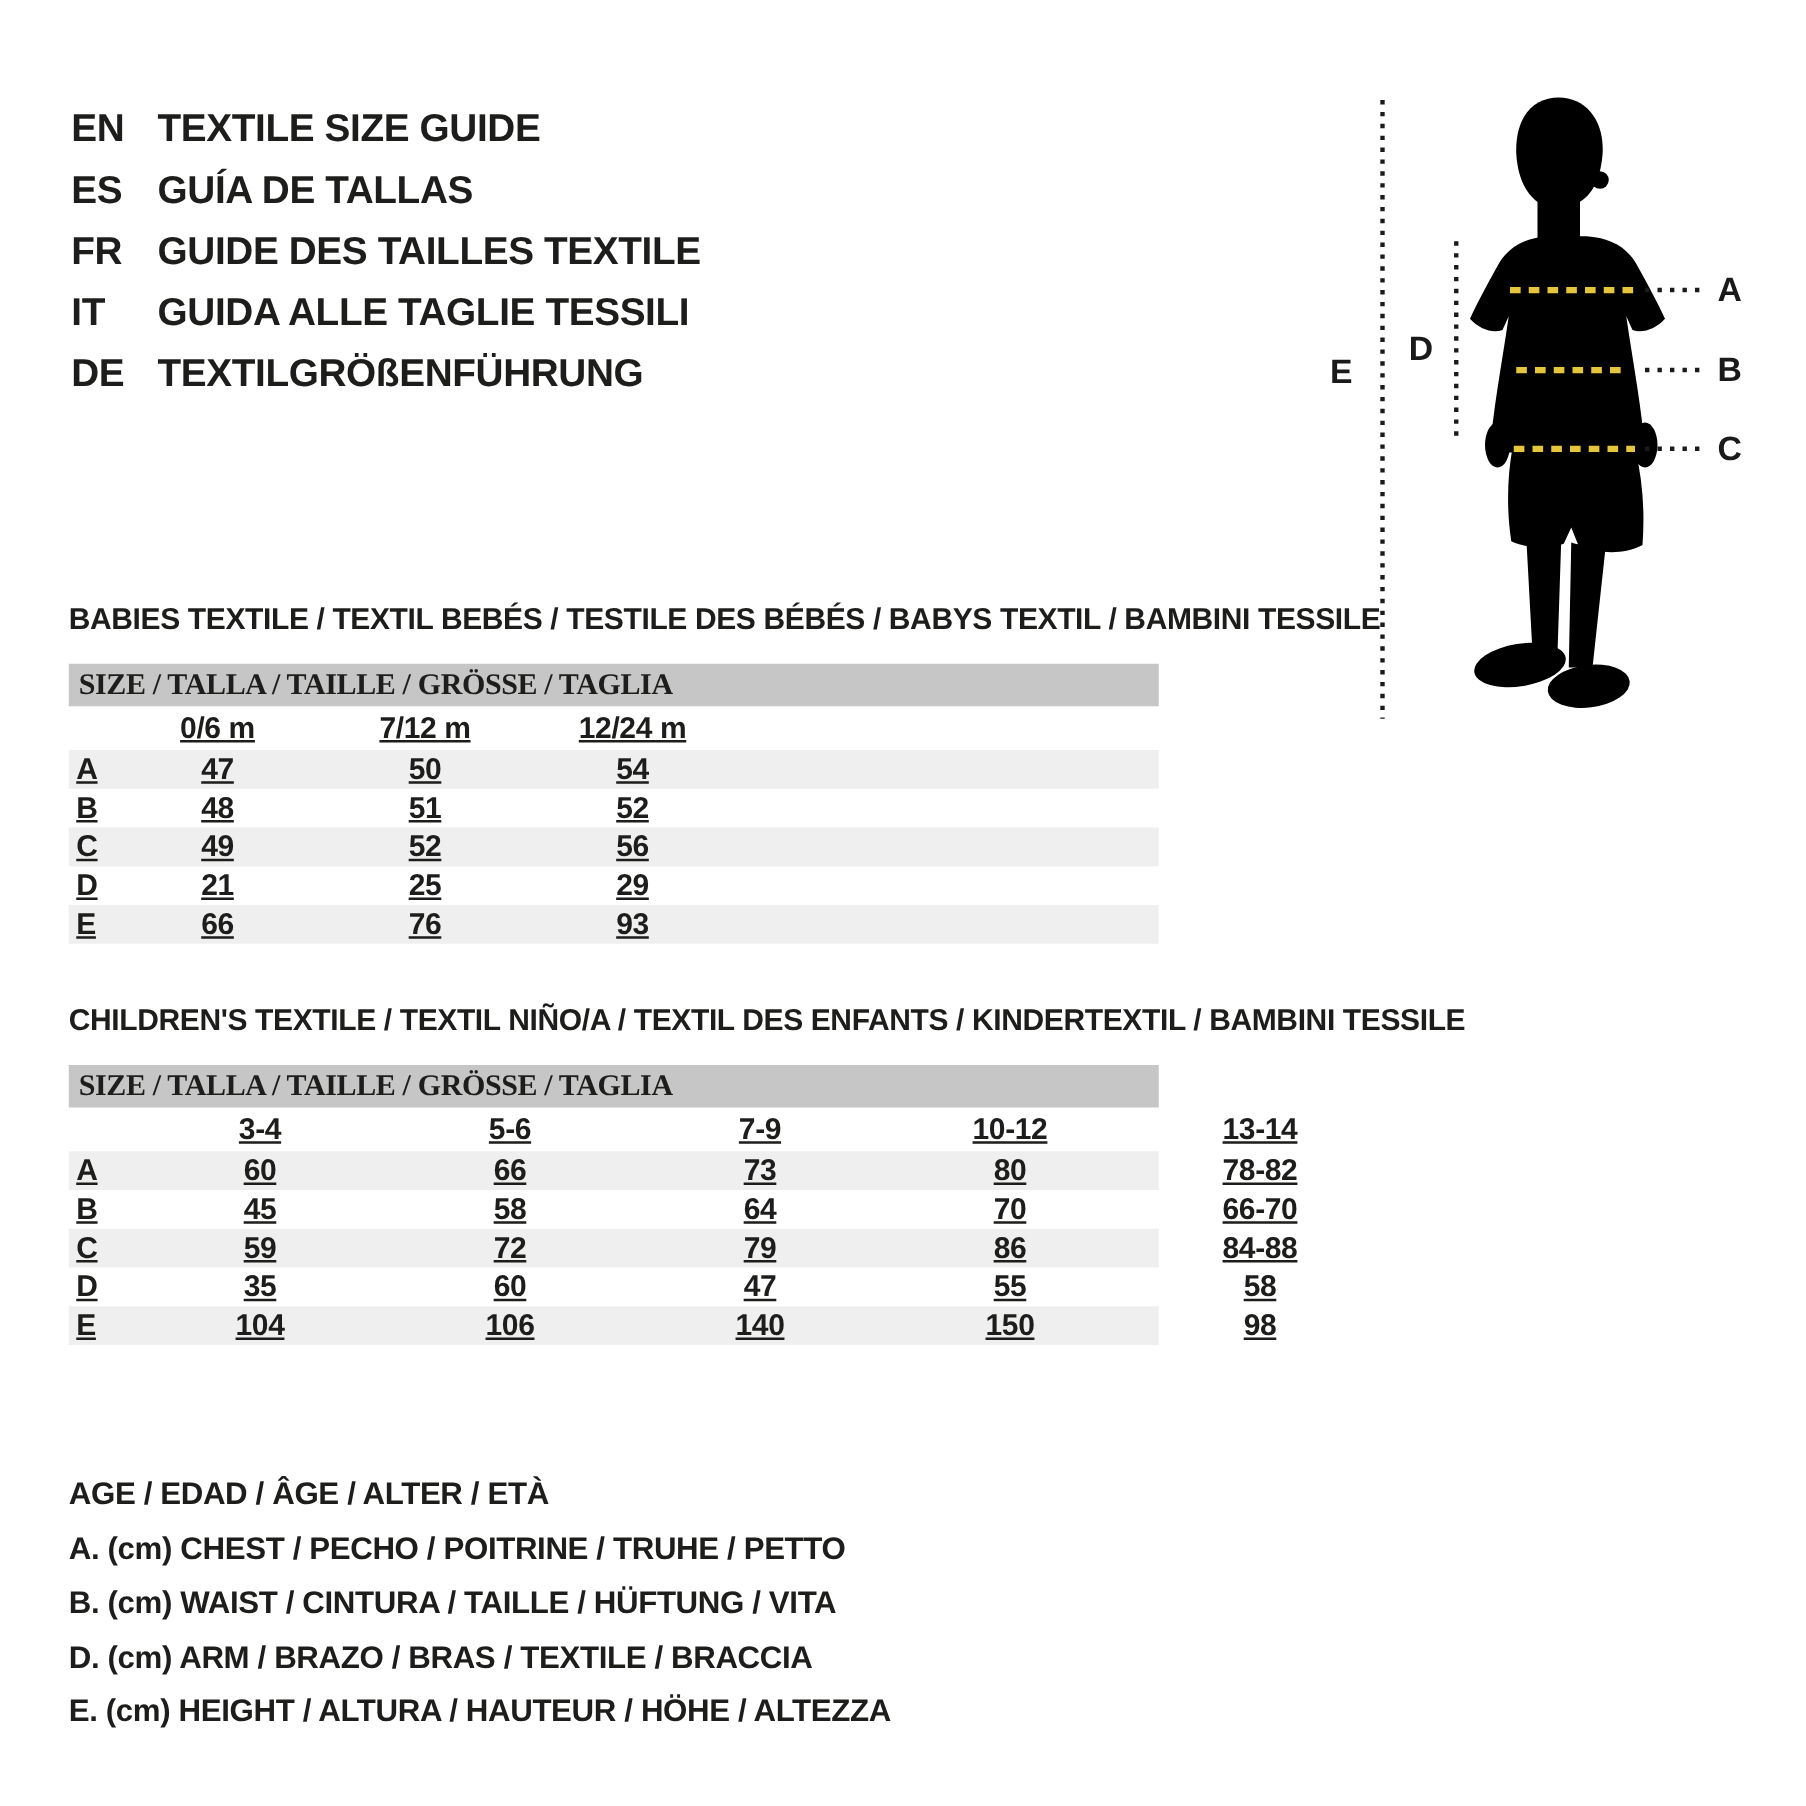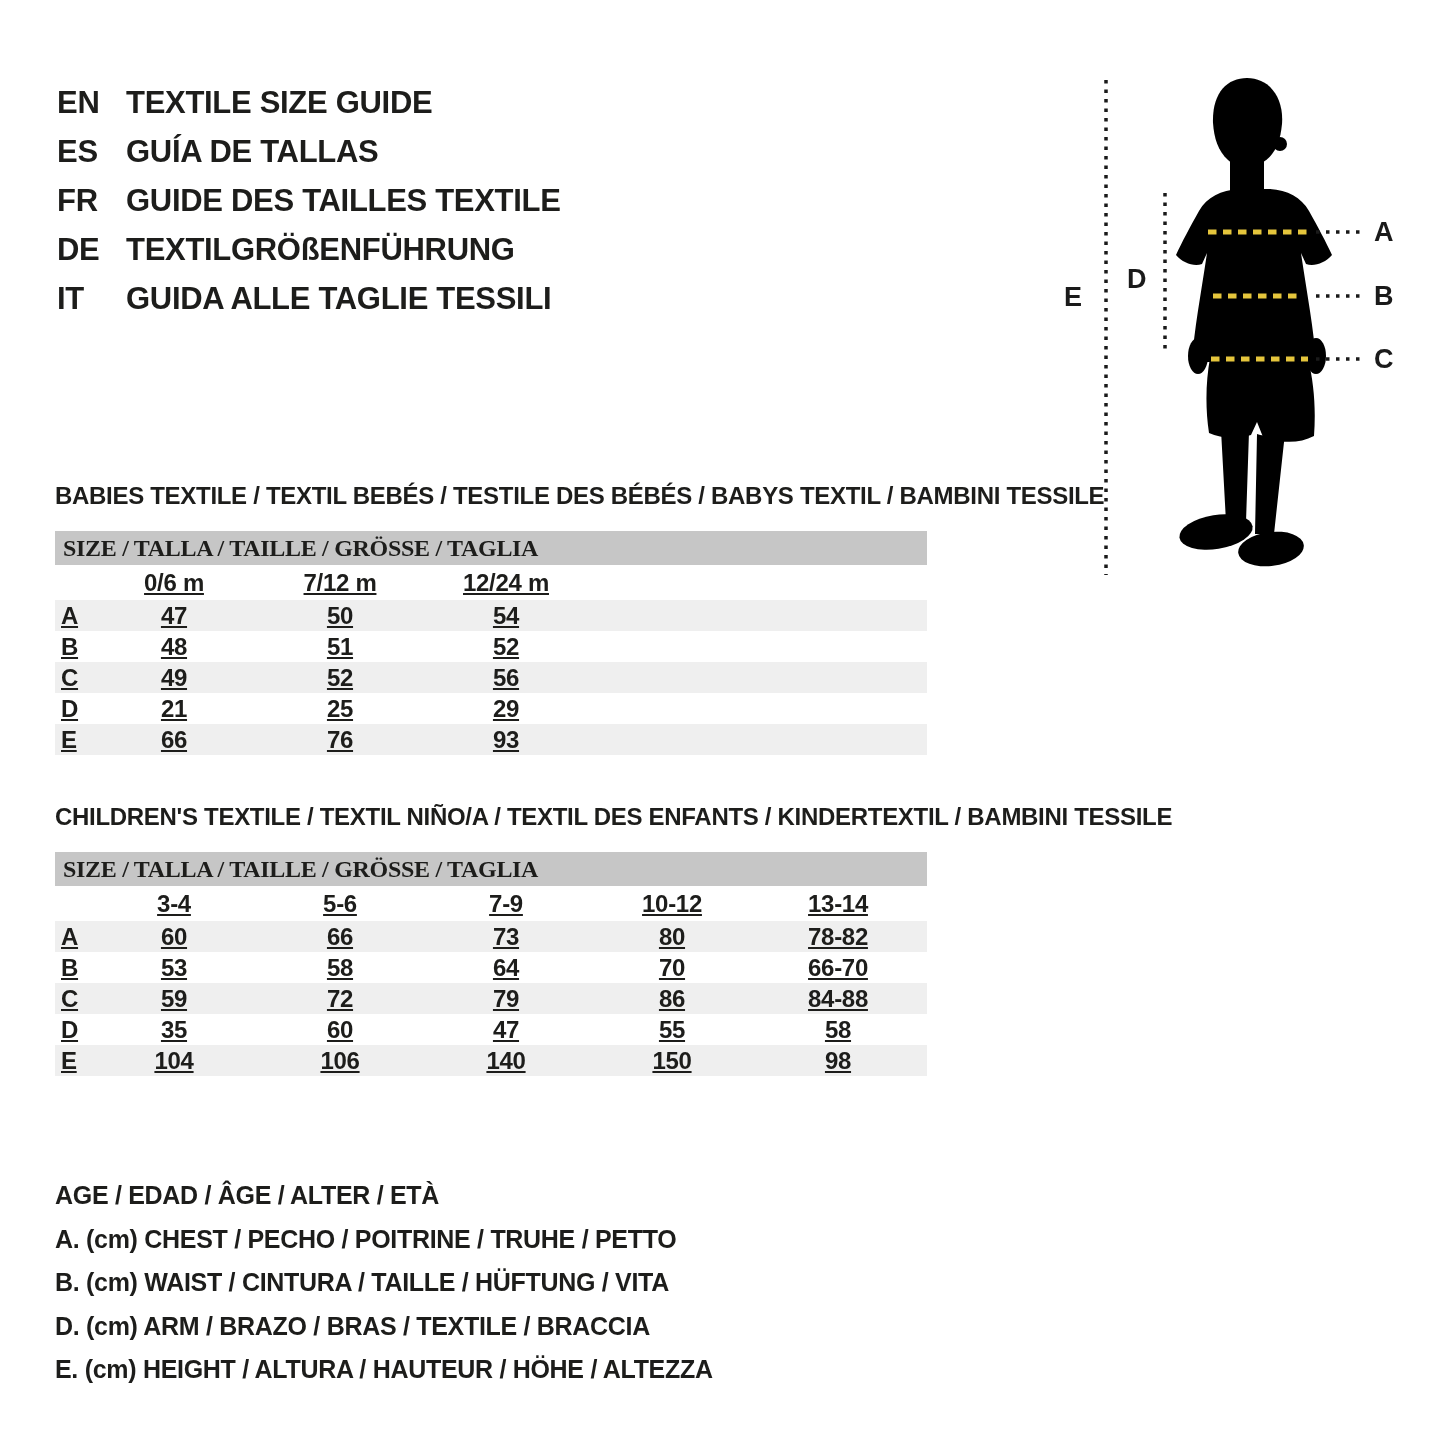--- a/index.html
+++ b/index.html
@@ -29,21 +29,21 @@
   .size-table{position:absolute;left:55px;width:872px;}
   .babies-table{top:531px;}
   .children-table{top:852px;}
   .table-header{
     background:var(--bar,#c6c6c6);
     height:34px;line-height:34px;
     padding-left:8px;font-size:24px;white-space:nowrap;font-family:Liberation Serif, serif;
   }
   .col-header,.t-row{display:grid;text-decoration:underline;}
   .cols-3 .col-header,.cols-3 .t-row{grid-template-columns:36px repeat(3,166px) 1fr;}
-  .cols-5 .col-header,.cols-5 .t-row{grid-template-columns:36px repeat(5,166px) 1fr;}
+  .cols-5 .col-header,.cols-5 .t-row{grid-template-columns:36px repeat(5,166px) 1fr;gap:34px;}
   .col-header{height:35px;line-height:35px;font-size:24px;}
   .t-row{height:31px;line-height:31px;font-size:24px;}
   .rows .t-row:nth-child(odd){background:var(--stripe,#efefef);}
   .cell-label{text-align:left;padding-left:6px;}
   .cell-val,.col-cell{text-align:center;}
 
   
   .legend{position:absolute;left:55px;top:1174px;}
   .legend-line{line-height:43.5px;font-size:25px;white-space:nowrap;}
 
@@ -71,26 +71,26 @@
       </div>
       <div class="lang-row">
         <span class="lang-code">ES</span>
         <span class="lang-title">GUÍA DE TALLAS</span>
       </div>
       <div class="lang-row">
         <span class="lang-code">FR</span>
         <span class="lang-title">GUIDE DES TAILLES TEXTILE</span>
       </div>
       <div class="lang-row">
+        <span class="lang-code">IT</span>
+        <span class="lang-title">GUIDA ALLE TAGLIE TESSILI</span>
+      </div>
+      <div class="lang-row">
         <span class="lang-code">DE</span>
         <span class="lang-title">TEXTILGRÖßENFÜHRUNG</span>
-      </div>
-      <div class="lang-row">
-        <span class="lang-code">IT</span>
-        <span class="lang-title">GUIDA ALLE TAGLIE TESSILI</span>
       </div>
     </div>
 
   <div class="figure">
     <svg viewBox="1040 60 405 540" xmlns="http://www.w3.org/2000/svg">
 
       <line class="dot-v" x1="1106" y1="80" x2="1106" y2="575"></line>
       <line class="dot-v" x1="1165" y1="193" x2="1165" y2="352"></line>
 
       <g class="sil">
@@ -188,21 +188,21 @@
         <div class="t-row">
           <span class="cell-label">A</span>
           <span class="cell-val">60</span>
           <span class="cell-val">66</span>
           <span class="cell-val">73</span>
           <span class="cell-val">80</span>
           <span class="cell-val">78-82</span>
         </div>
         <div class="t-row">
           <span class="cell-label">B</span>
-          <span class="cell-val">53</span>
+          <span class="cell-val">45</span>
           <span class="cell-val">58</span>
           <span class="cell-val">64</span>
           <span class="cell-val">70</span>
           <span class="cell-val">66-70</span>
         </div>
         <div class="t-row">
           <span class="cell-label">C</span>
           <span class="cell-val">59</span>
           <span class="cell-val">72</span>
           <span class="cell-val">79</span>

